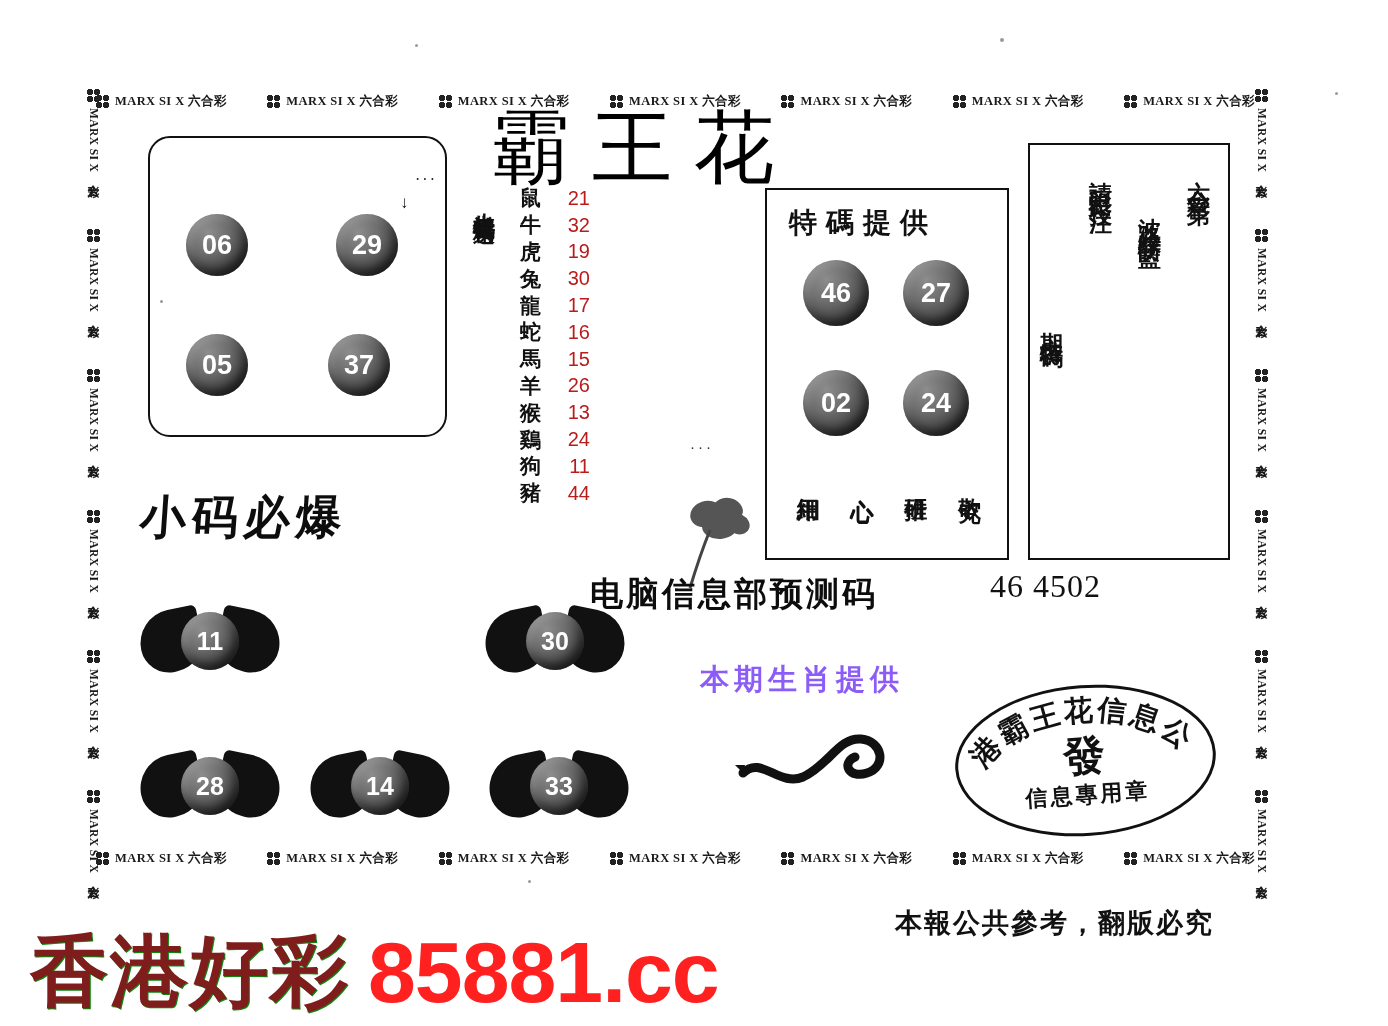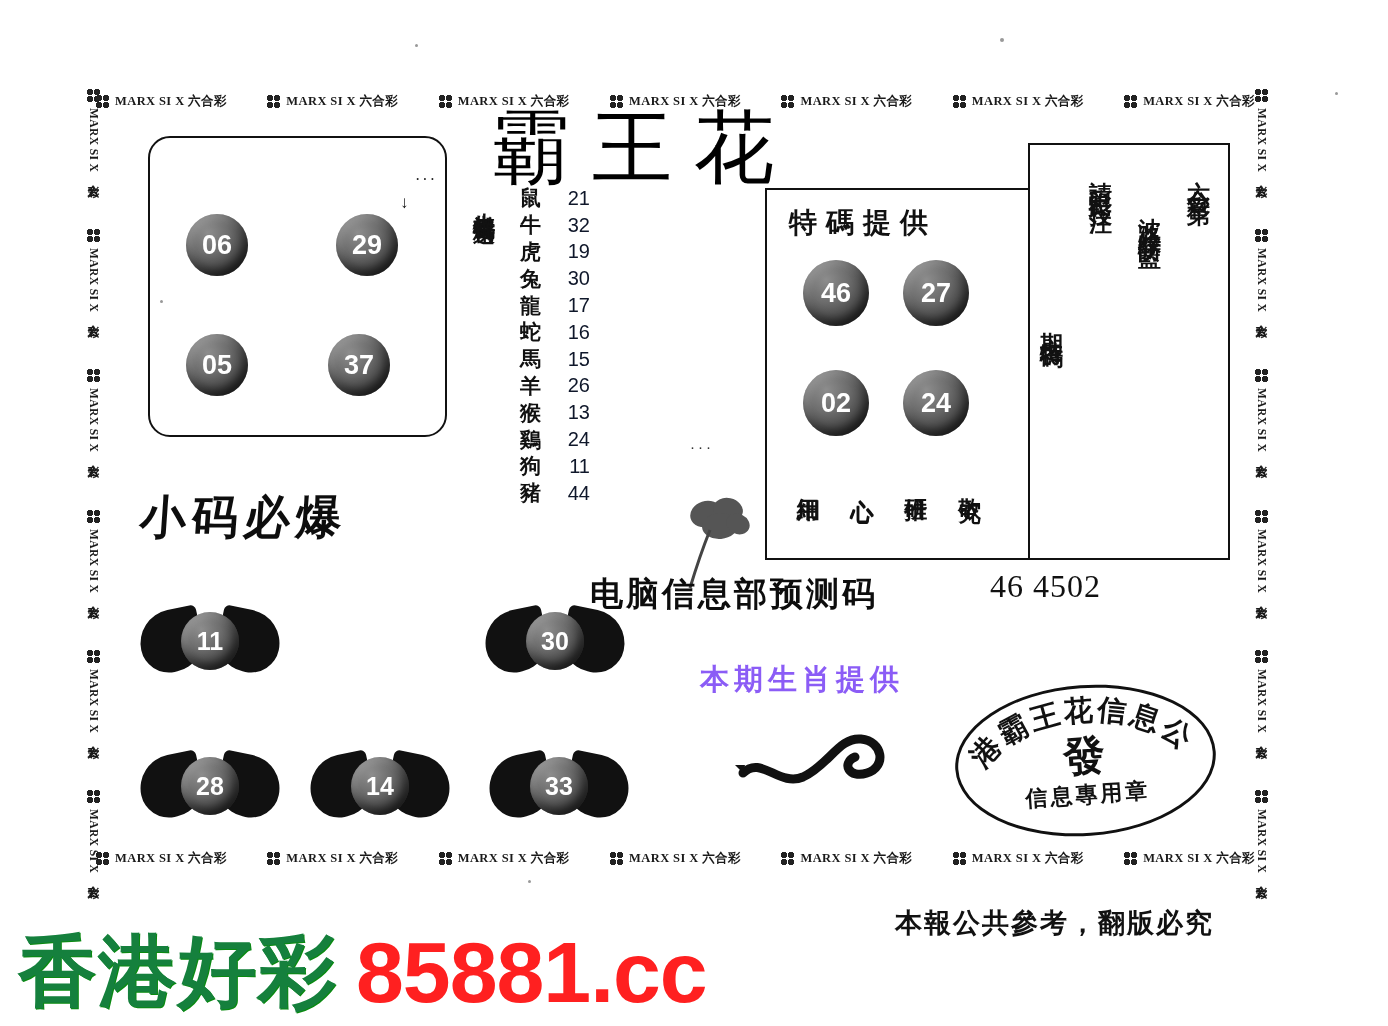--- a/index.html
+++ b/index.html
@@ -106,33 +106,33 @@
     position:absolute;left:470px;top:185px;width:120px;height:360px;
   }
   .zcol-label{
     position:absolute;left:0;top:10px;width:26px;
     font-size:22px;font-weight:bold;line-height:1.12;color:#111;
     writing-mode:vertical-rl;text-orientation:upright;letter-spacing:2px;
   }
   .zlist{position:absolute;left:50px;top:0;width:70px;}
   .zrow{display:flex;justify-content:space-between;align-items:center;height:26.8px;}
   .zname{font-size:21px;font-weight:bold;color:#111;}
-  .znum{font-size:20px;font-family:"Liberation Sans", sans-serif;color:#0f172a;}
+  .znum{font-size:20px;font-family:"Liberation Sans", sans-serif;color:#b91c1c;}
 
   
   .main-title{
     position:absolute;left:490px;top:95px;
     font-size:80px;font-weight:normal;letter-spacing:22px;color:#000;
     font-family:"Liberation Serif", serif;
   }
 
   
   .tema-box{
     position:absolute;left:765px;top:188px;width:240px;height:368px;
-    border:2px solid #111;background:#fff;padding-left:28px;
+    border:2px solid #111;background:#fff;
   }
   .tema-title{
     position:absolute;left:22px;top:14px;
     font-size:28px;font-weight:bold;letter-spacing:9px;color:#111;
   }
   .tema-box .ball{width:66px;height:66px;font-size:27px;}
   .tb1{left:36px;top:70px}
   .tb2{left:136px;top:70px}
   .tb3{left:36px;top:180px}
   .tb4{left:136px;top:180px}
@@ -207,21 +207,21 @@
     position:absolute;left:895px;top:905px;
     font-size:27px;font-weight:bold;letter-spacing:2px;color:#111;
   }
 
   
   .banner{
     position:absolute;left:0;top:918px;width:1388px;height:108px;
     display:flex;align-items:center;
   }
   .banner-cn{
-    margin-left:18px;font-size:78px;font-weight:bold;color:#15803d;
+    margin-left:30px;font-size:78px;font-weight:bold;color:#7f1d1d;
     font-family:"Liberation Sans", sans-serif;letter-spacing:2px;
     text-shadow:1px 1px 0 #0a8a10;
   }
   .banner-num{
     margin-left:18px;font-size:86px;font-weight:bold;color:#ff2020;
     font-family:"Liberation Sans", sans-serif;letter-spacing:-1px;
   }
 
   .speck{position:absolute;background:#999;border-radius:50%;}
 </style>

